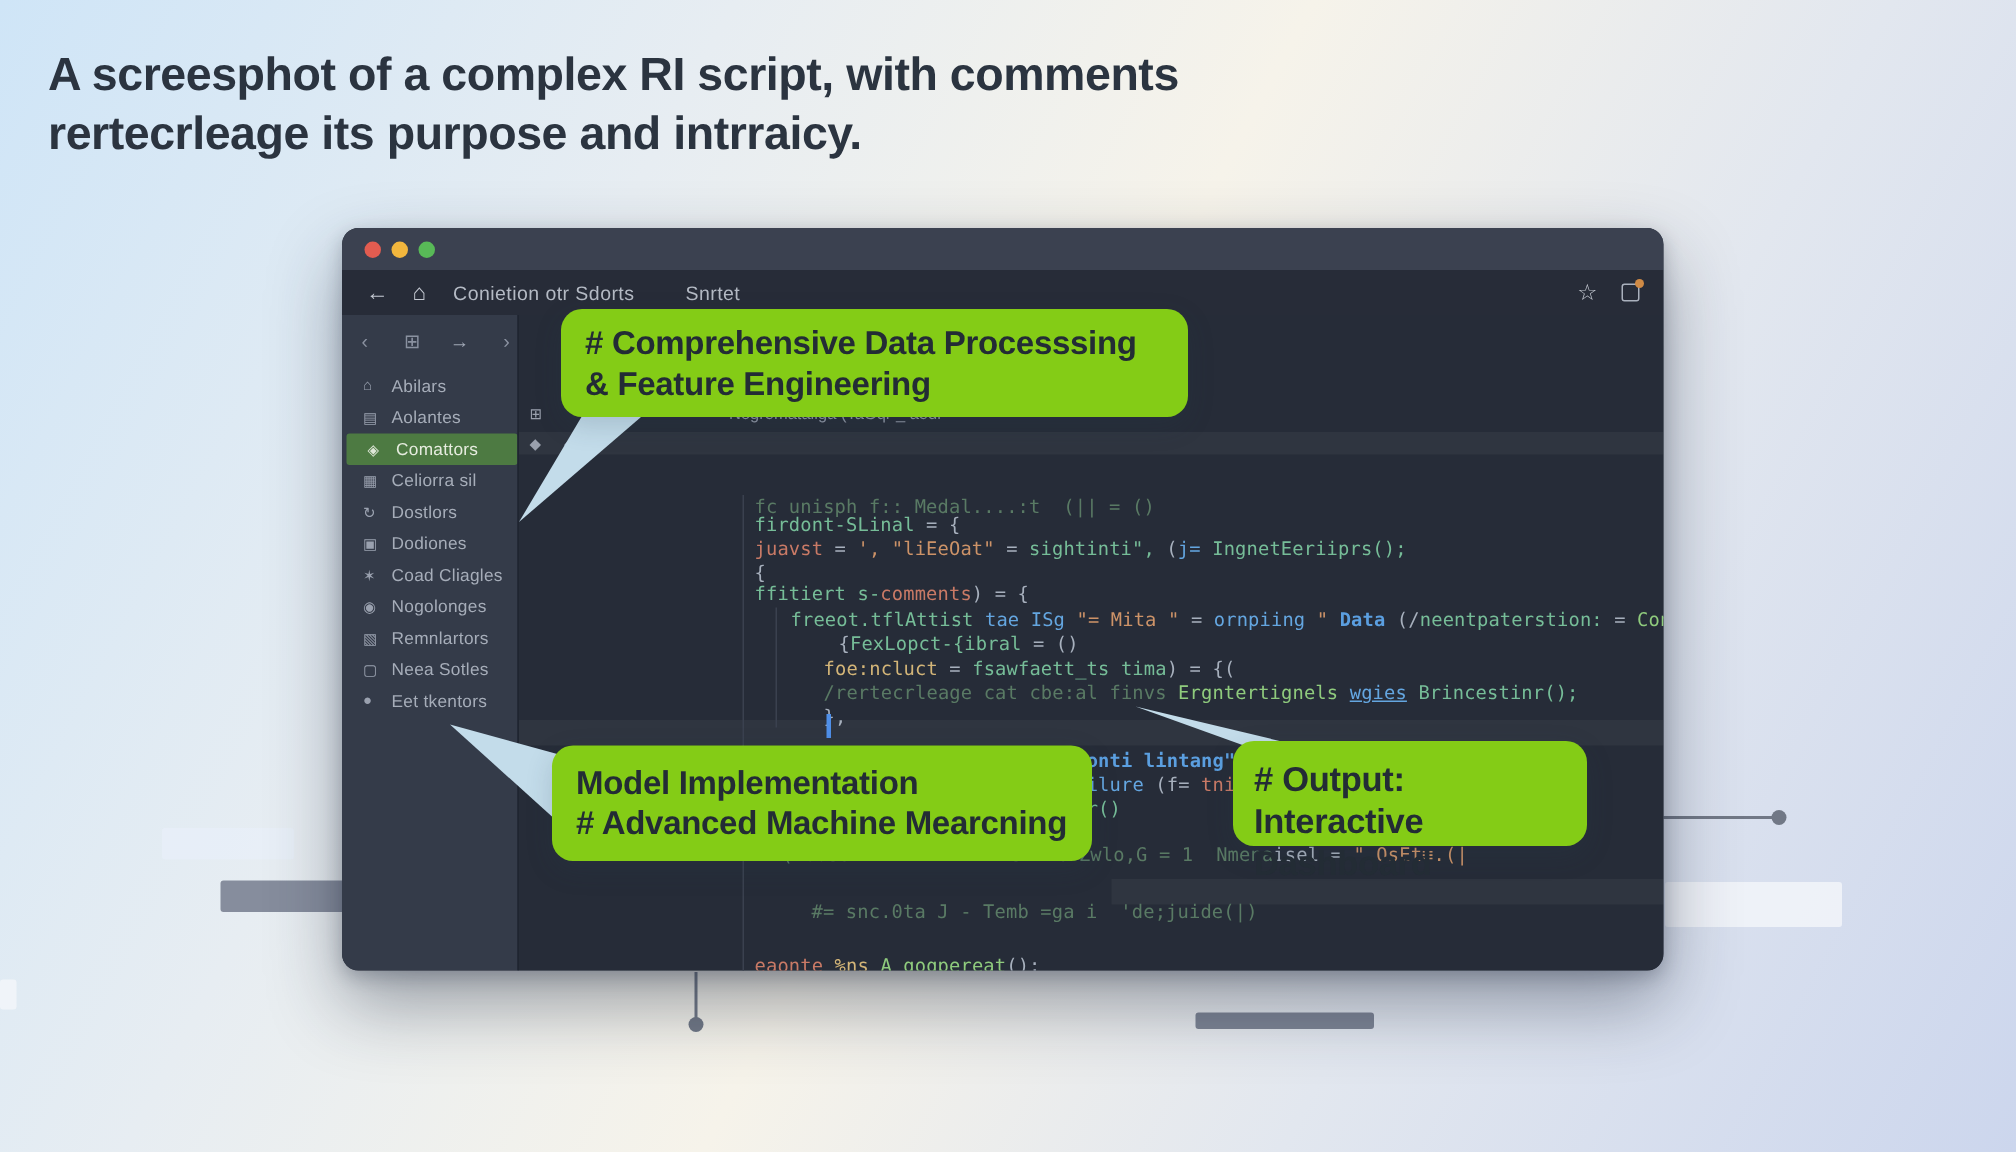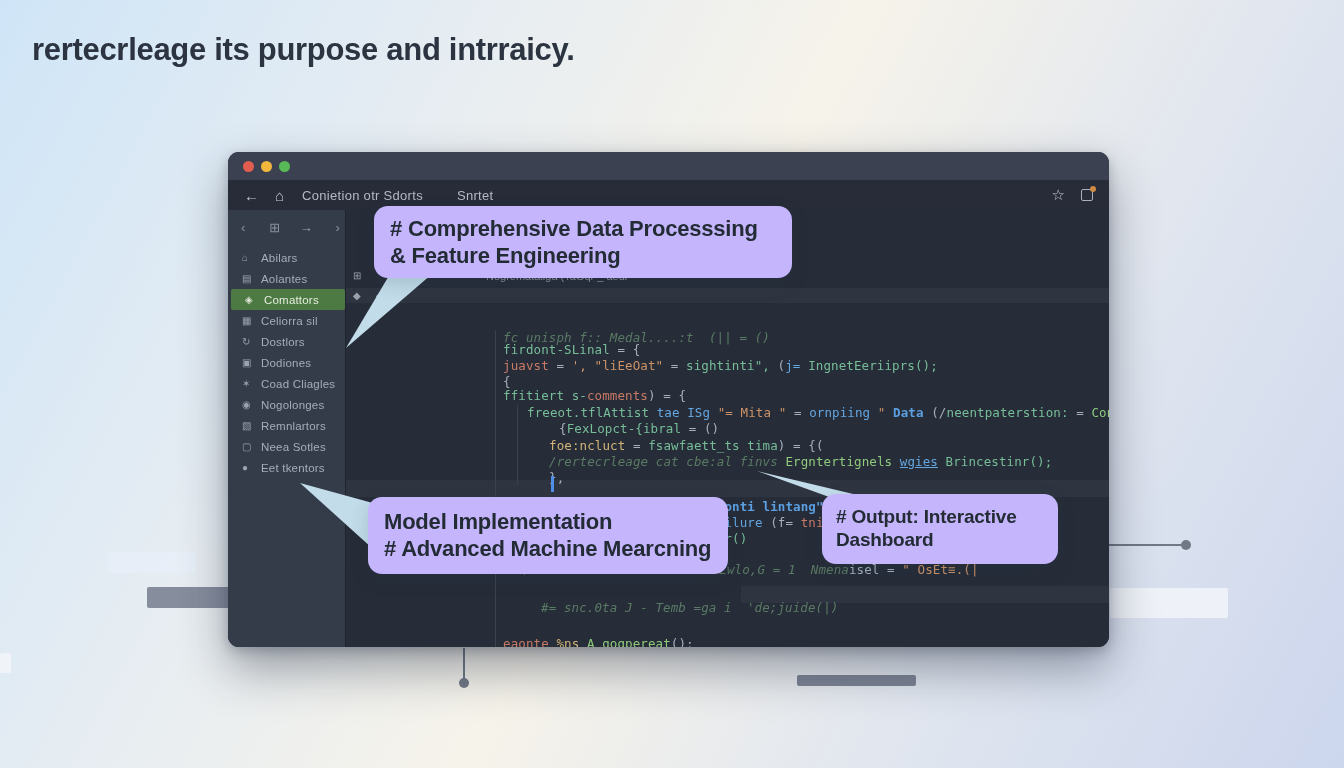--- a/index.html
+++ b/index.html
@@ -72,46 +72,47 @@
   .band2{ left:0; top:270px; width:100%; height:17px; }
   .band3{ left:395px; top:376px; width:369px; height:17px; }
   .indent-guide{ position:absolute; width:1px; background:#3a414f; }
   .ig1{ left:149px; top:120px; height:375px; }
   .ig2{ left:171px; top:195px; height:80px; }
   .cursor{ position:absolute; left:205px; top:266px; width:3px; height:16px; background:#4f8fe8; }
   .mini-icn{ position:absolute; color:#9aa0ad; font-size:10px; }
   .tab-frag{ position:absolute; left:140px; top:60px; color:#8b92a0; font-size:11px; white-space:nowrap; }
 
   .code-line{ position:absolute; font-family:"DejaVu Sans Mono", monospace; font-size:12.5px; line-height:16px; white-space:pre; letter-spacing:.1px; }
-  .tk-c{ color:#5e8168; opacity:.92;font-style:italic; }
+  .tk-c{ color:#5e8168; opacity:.92; }
   .tk-g{ color:#76bd98; }
   .tk-G{ color:#8fcb7d; }
   .tk-o{ color:#cd9368; }
   .tk-r{ color:#c97a66; }
   .tk-b{ color:#64a6e0; }
   .tk-B{ color:#5b9fe0; font-weight:bold; }
   .tk-w{ color:#a7b0bd; }
   .tk-y{ color:#d3b578; }
   .tk-u{ text-decoration:underline; }
 
   
   .callout{
-    background:#c4b5fd; border-radius:14px; color:#232c35;
+    background:#84cc16; border-radius:14px; color:#232c35;
     font-weight:bold; line-height:1.22; letter-spacing:-.2px;
     padding:10px 16px; box-shadow:0 6px 18px rgba(40,60,80,.18);
   }
   .callout-1{ left:374px; top:206px; width:418px; height:72px; font-size:22px; }
   .callout-2{ left:368px; top:497px; width:360px; height:77px; font-size:22px; padding-top:12px; }
-  .callout-3{ left:822px; top:494px; width:236px; height:70px; font-size:19px; padding:11px 14px; }
+  .callout-3{ left:822px; top:494px; width:236px; height:70px; font-size:23px; padding:11px 14px; }
   .tail{ position:absolute; pointer-events:none; }
 </style>
 </head>
 <body>
 
 <div class="abs page-heading">
+  <div>A screesphot of a complex RI script, with comments</div>
   <div>rertecrleage its purpose and intrraicy.</div>
 </div>
 
 <div class="abs deco bar-light-left"></div>
 <div class="abs deco bar-gray-left"></div>
 <div class="abs deco bar-light-right"></div>
 <div class="abs deco bar-gray-bottom"></div>
 <div class="abs deco sliver-left"></div>
 <div class="abs conn-line conn-v"></div>
 <div class="abs conn-dot dot-v"></div>

